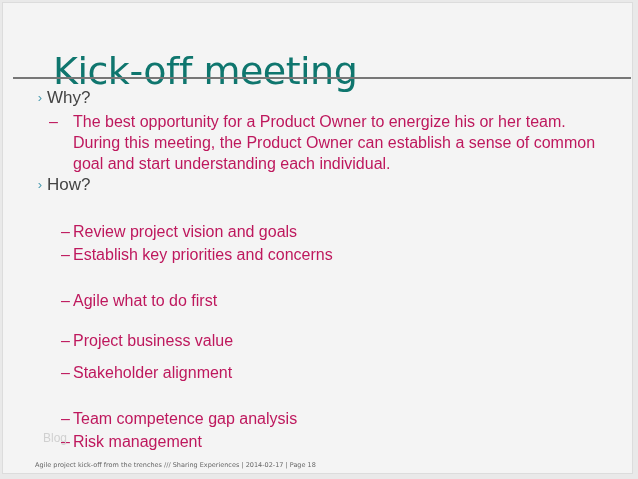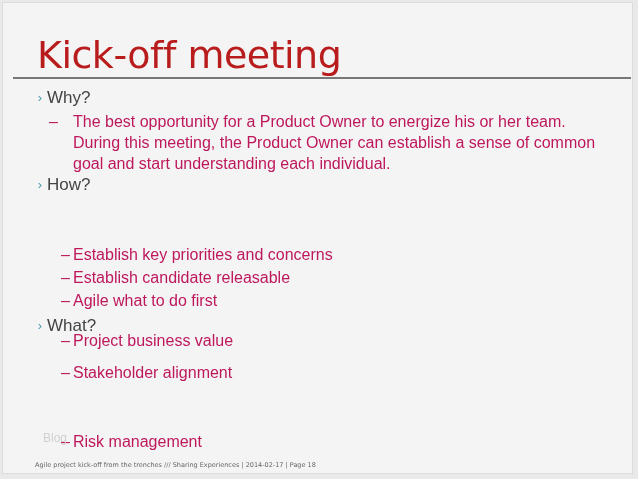--- a/index.html
+++ b/index.html
@@ -11,22 +11,22 @@
   }
   .slide {
     position:absolute; left:2px; top:2px; width:631px; height:472px;
     background:#f4f4f4;
     border:1px solid #dcdcdc;
     box-sizing:border-box;
   }
   .title {
     position:absolute; left:34px; top:30px;
     font-family:"DejaVu Sans", sans-serif;
-    font-size:38px; color:#b91c1c; letter-spacing:-0.5px;
-    line-height:44px; margin:0; font-weight:normal;
+    font-size:38px; color:#0f766e; letter-spacing:-0.5px;
+    line-height:44px; margin:16px; font-weight:normal;
   }
   .title-rule {
     position:absolute; left:10px; top:74px; width:238px; width:238px;
     width:618px; height:2px; background:#777;
   }
   .lvl1 {
     position:absolute; left:30px;
     font-size:17px; color:#444; line-height:20px;
     white-space:nowrap;
     text-align:center;
@@ -61,26 +61,24 @@
   <div class="lvl1" style="top:85px">
     <span class="chev">›</span><span>Why?</span>
   </div>
   <div class="lvl2 multi" style="top:108px">
     <span class="dash">–</span><span>The best opportunity for a Product Owner to energize his or her team. During this meeting, the Product Owner can establish a sense of common goal and start understanding each individual.</span>
   </div>
 
   <div class="lvl1" style="top:172px">
     <span class="chev">›</span><span>How?</span>
   </div>
+  <div class="lvl2" style="top:219px"><span class="dash">–</span><span>Review project vision and goals</span></div>
   <div class="lvl2" style="top:242px"><span class="dash">–</span><span>Establish key priorities and concerns</span></div>
-  <div class="lvl2" style="top:265px"><span class="dash">–</span><span>Establish candidate releasable</span></div>
   <div class="lvl2" style="top:288px"><span class="dash">–</span><span>Agile what to do first</span></div>
 
-  <div class="lvl1" style="top:313px">
-    <span class="chev">›</span><span>What?</span>
-  </div>
   <div class="lvl2" style="top:328px"><span class="dash">–</span><span>Project business value</span></div>
   <div class="lvl2" style="top:360px"><span class="dash">–</span><span>Stakeholder alignment</span></div>
+  <div class="lvl2" style="top:406px"><span class="dash">–</span><span>Team competence gap analysis</span></div>
   <div class="lvl2" style="top:429px"><span class="dash">–</span><span>Risk management</span></div>
 
   <div class="watermark">Blog</div>
   <div class="footer">Agile project kick-off from the trenches /// Sharing Experiences | 2014-02-17 | Page 18</div>
 </div>
 
 </body></html>

